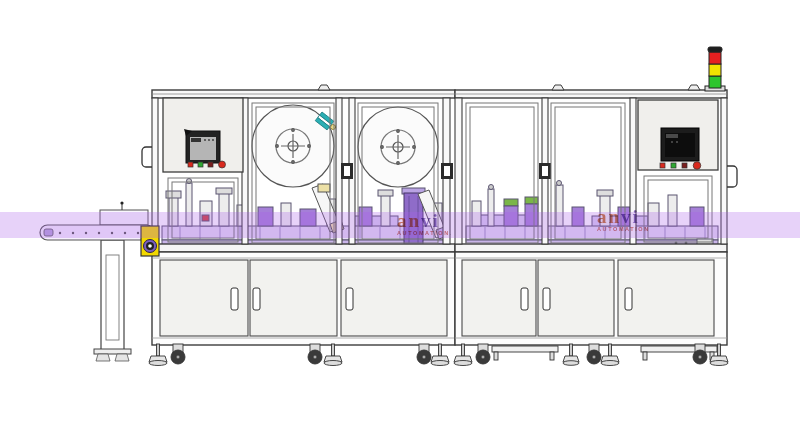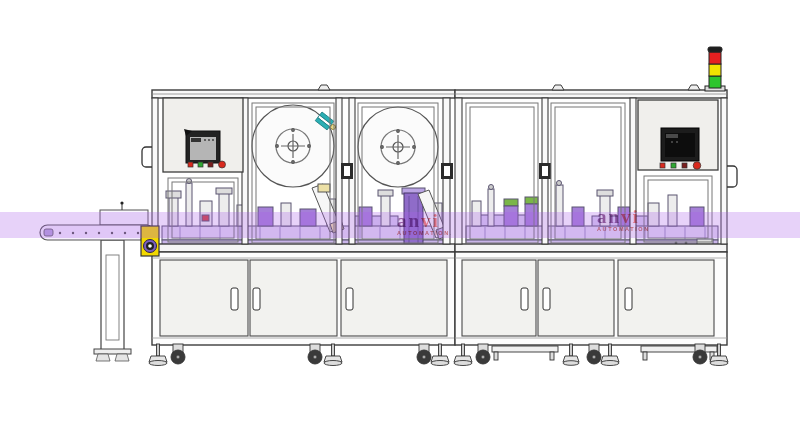--- a/index.html
+++ b/index.html
@@ -2,22 +2,22 @@
 <html><head>
 <meta charset="utf-8">
 <style>
   html,body{margin:0;padding:0;background:#fff;}
   .stage{position:relative;width:800px;height:438px;background:#ffffff;overflow:hidden;
          font-family:"Liberation Sans",sans-serif;}
   svg{position:absolute;left:0;top:0;}
   .wm{position:absolute;mix-blend-mode:multiply;opacity:.62;pointer-events:none;
       font-family:"Liberation Serif",serif;text-align:left;}
   .wm-brand{font-weight:bold;font-size:19px;line-height:15px;letter-spacing:2px;}
-  .wm-red{color:#701a75;}
-  .wm-blue{color:#ef4444;}
+  .wm-red{color:#c2410c;}
+  .wm-blue{color:#4c1d95;}
   .wm-sub{font-family:"Liberation Sans",sans-serif;font-size:5.5px;letter-spacing:1.6px;
           color:#c23128;margin-top:2px;font-weight:bold;}
 </style>
 </head>
 <body>
 
 <div class="stage">
 <svg width="800" height="438" viewBox="0 0 800 438">
 
   <g stroke="#5a5470" stroke-width="1" fill="#ededed">

